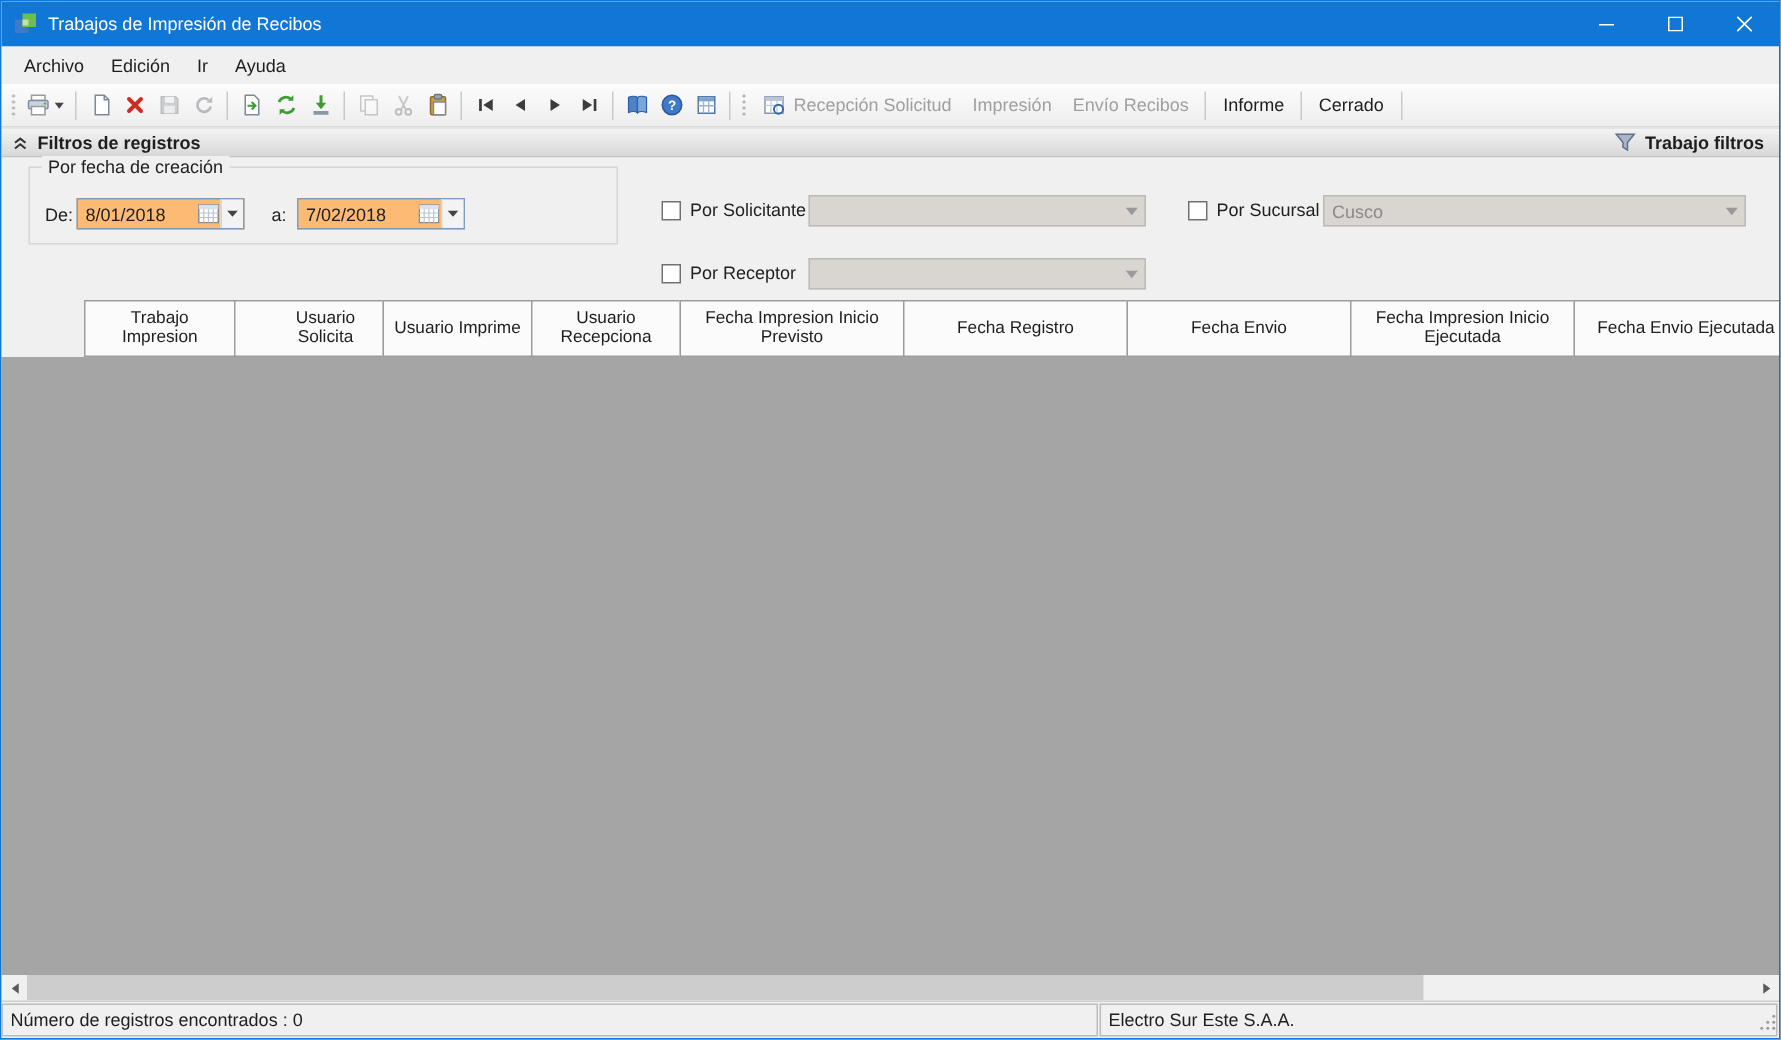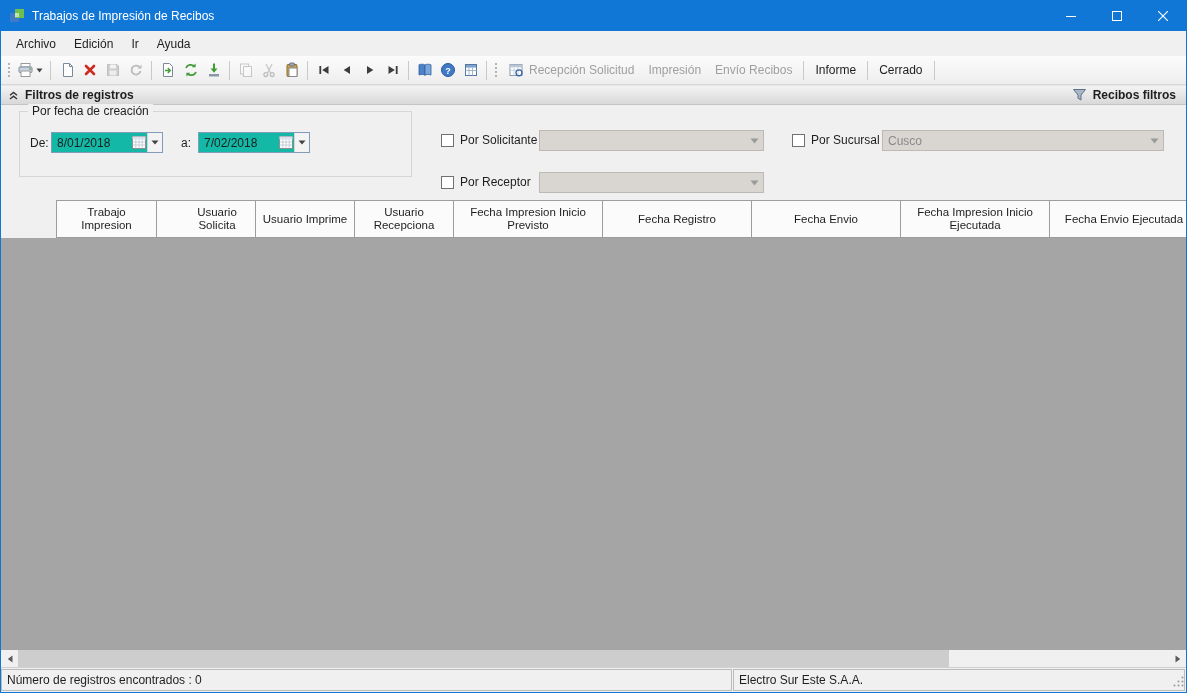--- a/index.html
+++ b/index.html
@@ -37,25 +37,25 @@
 
   
   .filter-header { height:20px; flex:0 0 auto; background:linear-gradient(#f3f3f3,#d8d8d8);
                    border-top:1px solid #e5e5e5; border-bottom:1px solid #c4c4c4;
                    display:flex; align-items:center; padding:0 7px; font-weight:bold; }
   .collapse-btn { display:inline-flex; margin-right:6px; }
   .apply-filters { margin-left:auto; display:flex; align-items:center; gap:6px; font-weight:bold; padding:0 3px; }
 
   
   .filter-panel { height:95px; flex:0 0 auto; position:relative; background:#f0f0f0; }
-  .groupbox { position:absolute; left:18px; top:6px; width:393px; height:66px;
+  .groupbox { position:absolute; left:18px; top:6px; width:393px; height:52px;
               border:1px solid #d6d6d6; }
   .groupbox-label { position:absolute; top:-8px; left:8px; background:#f0f0f0; padding:0 4px; }
   .inline-label { position:absolute; }
-  .datepicker { position:absolute; width:112px; height:21px; background:#14b8a6; border:1px solid #7f9db9;
+  .datepicker { position:absolute; width:112px; height:21px; background:#fdba74; border:1px solid #7f9db9;
                 display:flex; align-items:center; }
   .datepicker .dp-val { flex:1; padding-left:5px; font-size:12px; }
   .datepicker .dp-cal { width:17px; display:flex; align-items:center; justify-content:center; }
   .datepicker .dp-dd  { width:15px; height:100%; display:flex; align-items:center; justify-content:center; border-left:1px solid #d5d5d5; background:#f3f3f3; }
   .checkbox { position:absolute; display:flex; align-items:center; gap:6px; }
   .cb-box { width:13px; height:13px; background:#fff; border:1px solid #707070; flex:0 0 auto; }
   .combo { position:absolute; height:21px; background:#d9d6d2; border:1px solid #bdbab6;
            display:flex; align-items:center; color:#8a8a8a; }
   .combo .combo-val { flex:1; padding-left:5px; white-space:nowrap; overflow:hidden; }
   .combo .combo-dd { width:17px; display:flex; align-items:center; justify-content:center; }
@@ -304,21 +304,21 @@
       <svg width="11" height="11">
         <path d="M2 5.2L5.5 2.4 9 5.2" fill="none" stroke="#333" stroke-width="1.4"></path>
         <path d="M2 9L5.5 6.2 9 9" fill="none" stroke="#333" stroke-width="1.4"></path>
       </svg>
     </span>
     <span>Filtros de registros</span>
     <div class="apply-filters">
       <svg width="15" height="14">
         <path d="M1.5 1.5h12L9 7v5l-3-1.8V7z" fill="#a8b6c8" stroke="#5e7186"></path>
       </svg>
-      <span>Recibos filtros</span>
+      <span>Trabajo filtros</span>
     </div>
   </div>
 
   <div class="filter-panel">
 
     <div class="groupbox">
       <span class="groupbox-label">Por fecha de creación</span>
     </div>
 
     <span class="inline-label" style="left:29px; top:31px;">De:</span>

